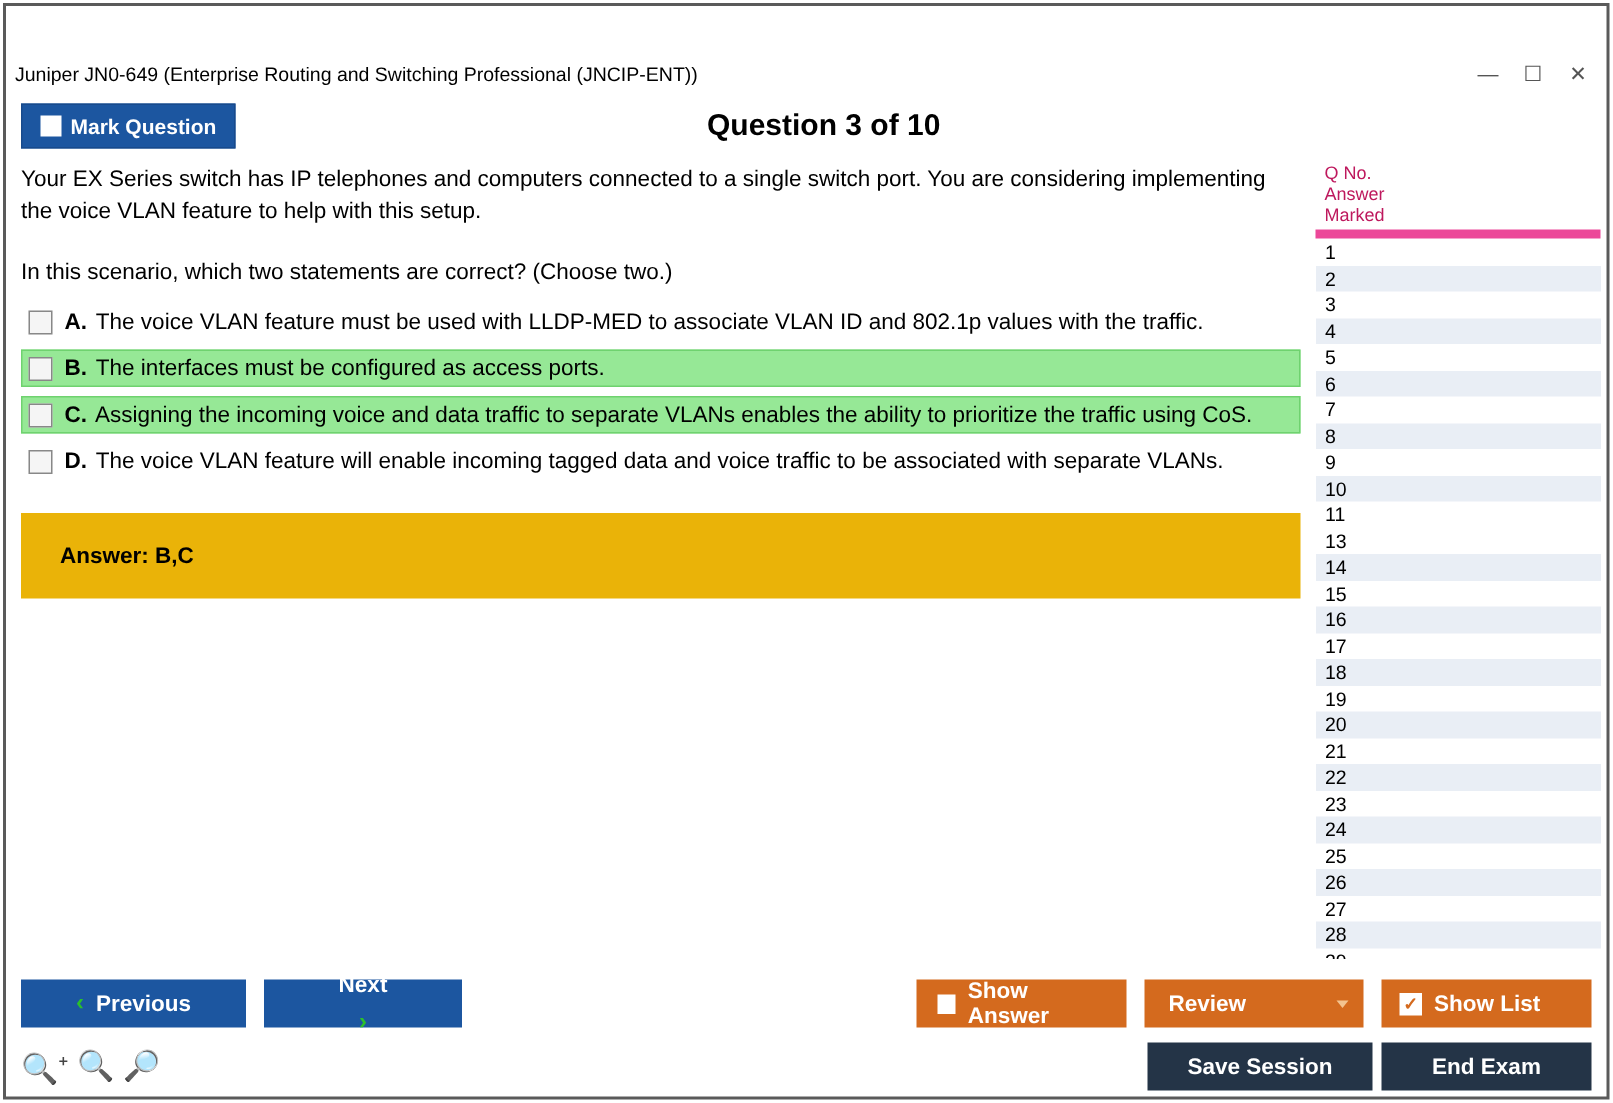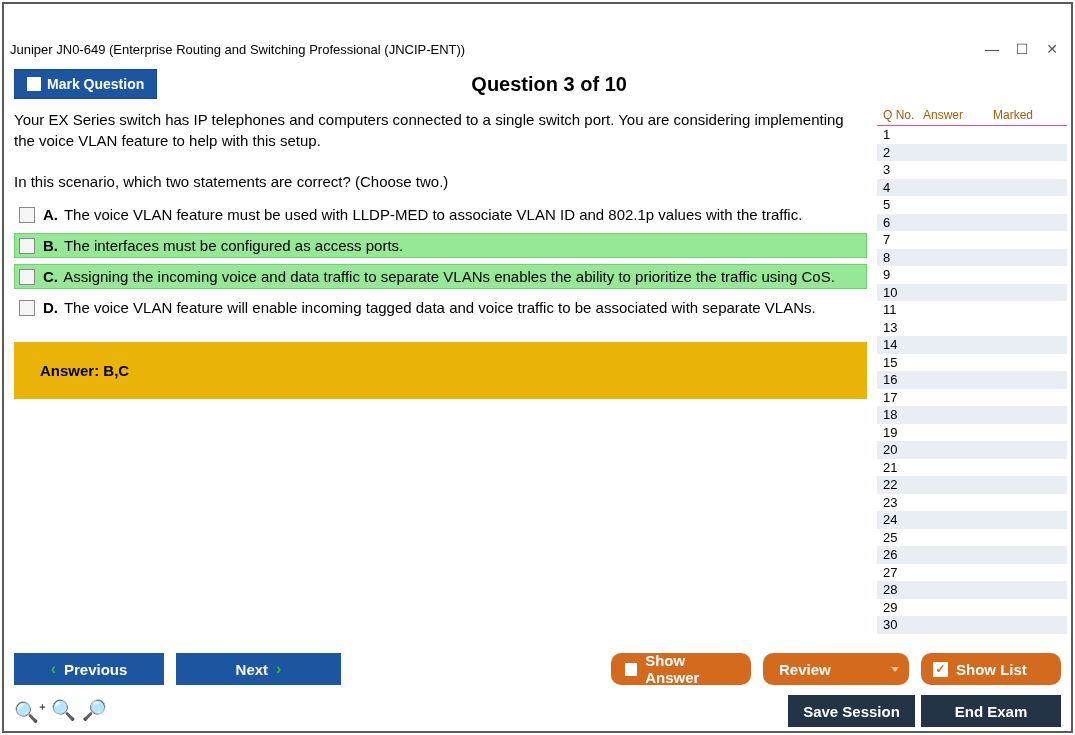--- a/index.html
+++ b/index.html
@@ -116,23 +116,24 @@
     border-left: 0;
     display: flex;
     flex-direction: column;
     margin-right: 4px;
     margin-top: 4px;
     margin-bottom: 6px;
   }
   .side-head {
     display: flex;
     font-size: 12px;
-    color: #a16207;
-    border-bottom: 1px solid #ec4899;
+    color: #be185d;
+    border-bottom: 6px solid #ec4899;
     padding: 3px 2px 3px 6px;
+    flex-direction: column;
   }
   .side-head .c1 { width: 40px; }
   .side-head .c2 { width: 70px; }
   .side-head .c3 { flex:1; }
   .side-list {
     flex: 1;
     overflow-y: scroll;
     font-size: 13px;
   }
   .side-row {
@@ -155,44 +156,44 @@
     font-weight: bold;
     color: #fff;
     display: inline-flex;
     align-items: center;
     justify-content: center;
     gap: 8px;
     padding: 0 14px;
     border: none;
   }
   .btn-blue { background: #1c56a0; }
-  .btn-orange { background: #d46a1e; border-radius: 10px; }
+  .btn-orange { background: #d46a1e; }
   .btn-dark { background: #243447; }
   .btn .arrow-l { color: #2bbf2b; font-weight: bold; font-size:16px;}
   .btn .arrow-r { color: #2bbf2b; font-weight: bold; font-size:16px;}
   .btn .sq { width:13px; height:13px; background:#fff; display:inline-block;}
   .btn .chkbox {
     width:15px;height:15px;background:#fff;display:inline-flex;
     align-items:center;justify-content:center;color:#d46a1e;font-size:12px;font-weight:bold;
   }
   .btn-row1 .spacer { flex: 1; }
   .bottom2 {
     display: flex;
     align-items: center;
     margin-top: 10px;
     gap: 6px;
   }
   .zoom-icons { display:flex; gap:6px; color:#444; font-size:20px;}
   .bottom2 .spacer { flex:1; }
   .w-prev{width:150px;}
-  .w-next{width:165px;}
+  .w-next{width:132px;flex-direction:column;}
   .w-show{width:140px;}
   .w-review{width:146px; justify-content:space-between; padding:0 10px 0 16px;}
   .w-showlist{width:140px; justify-content:flex-start; padding-left:12px;}
-  .w-save{width:127px;}
+  .w-save{width:150px;}
   .w-end{width:140px;}
   .tri-down {
     width:0;height:0;border-left:4px solid transparent;border-right:4px solid transparent;
     border-top:5px solid #f3c38f;
   }
   
   .side-list::-webkit-scrollbar { width: 16px; }
   .side-list::-webkit-scrollbar-track { background: #f0f0f0; }
   .side-list::-webkit-scrollbar-thumb { background: #c8c8c8; }
 </style>

